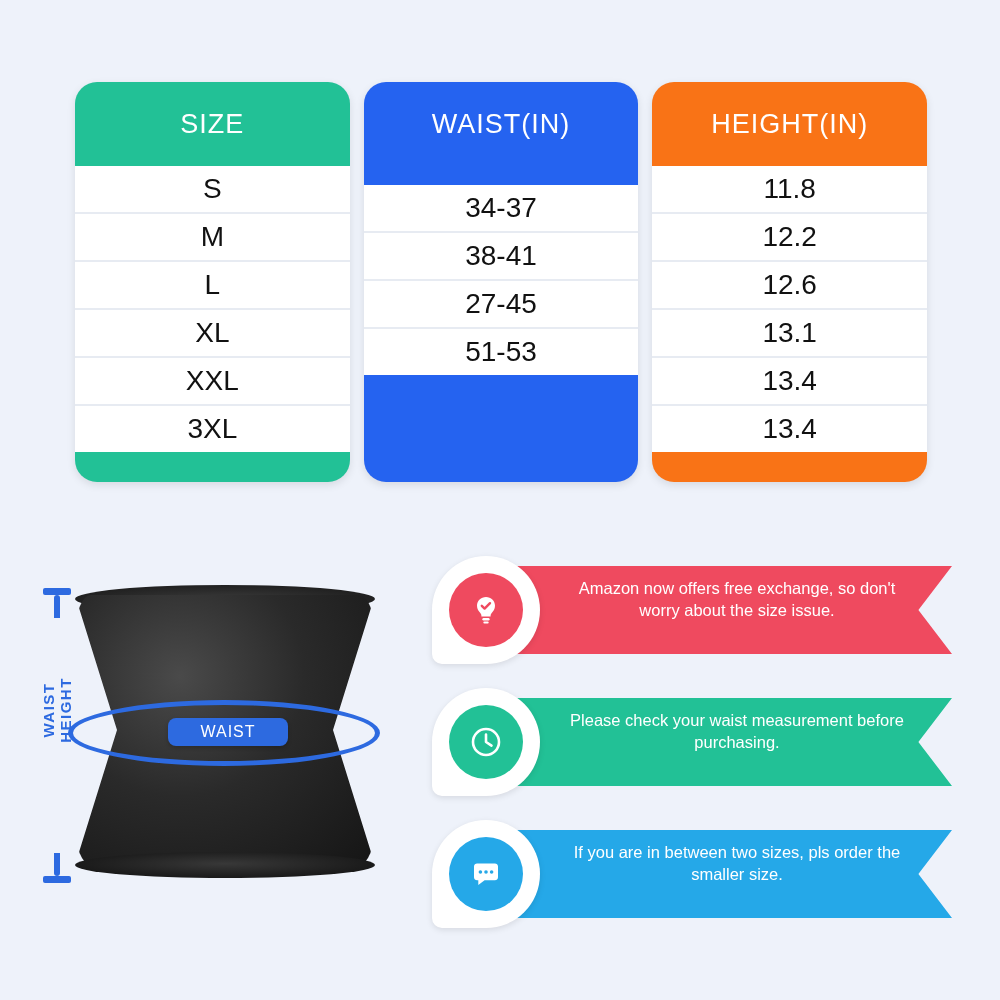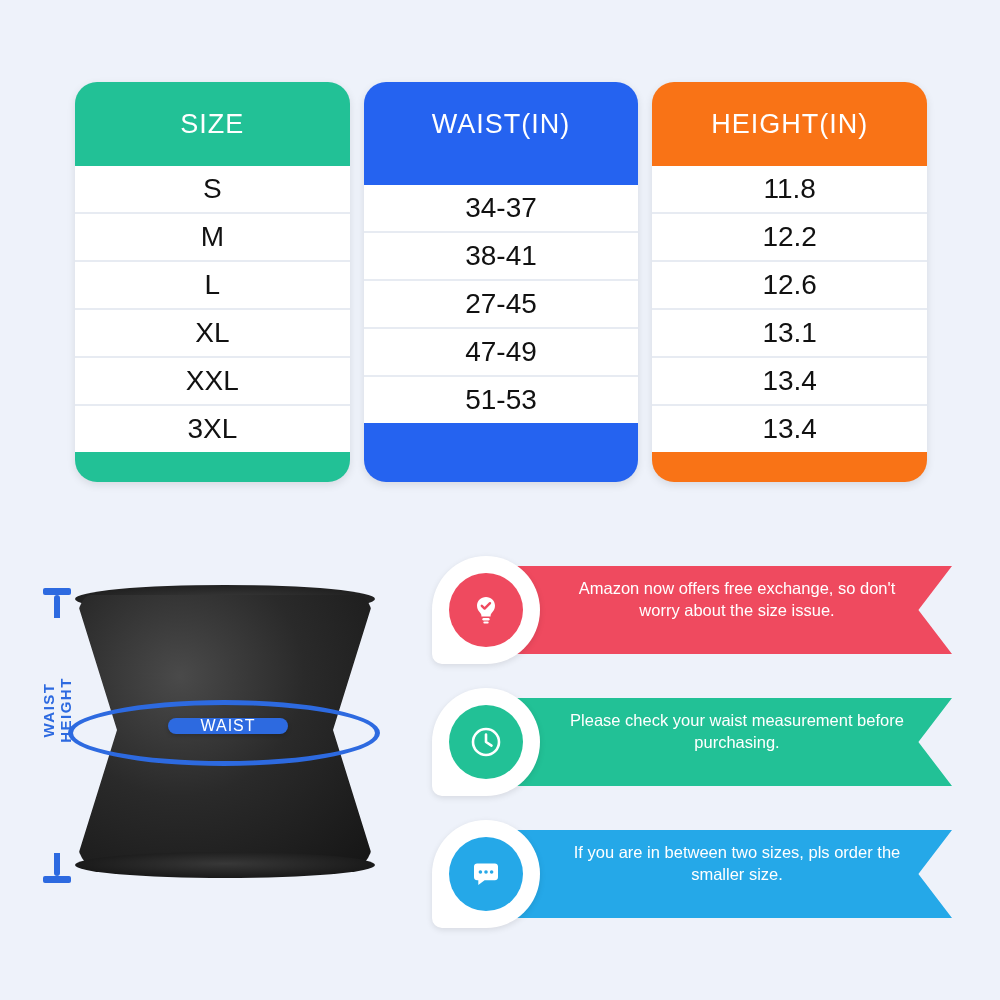--- a/index.html
+++ b/index.html
@@ -110,21 +110,21 @@
     height: 66px;
     border: 5px solid #2d6ae0;
     border-radius: 50%;
     box-sizing: border-box;
   }
   .waist-pill {
     position: absolute;
     left: 148px;
     top: 158px;
     width: 120px;
-    height: 16px;
+    height: 28px;
     background: #2d6ae0;
     border-radius: 8px;
     display: flex;
     align-items: center;
     justify-content: center;
     color: #ffffff;
     font-size: 16px;
     letter-spacing: 1px;
     box-shadow: 0 2px 4px rgba(0,0,0,0.2);
   }
@@ -252,21 +252,20 @@
     </div>
     <div class="col-foot"></div>
   </div>
 
   <div class="col waist">
     <div class="col-head">WAIST(IN)</div>
     <div class="col-body">
       <div class="cell">34-37</div>
       <div class="cell">38-41</div>
       <div class="cell">27-45</div>
-      <div class="cell">47-49</div>
       <div class="cell">51-53</div>
     </div>
     <div class="col-foot"></div>
   </div>
 
   <div class="col height">
     <div class="col-head">HEIGHT(IN)</div>
     <div class="col-body">
       <div class="cell">11.8</div>
       <div class="cell">12.2</div>

